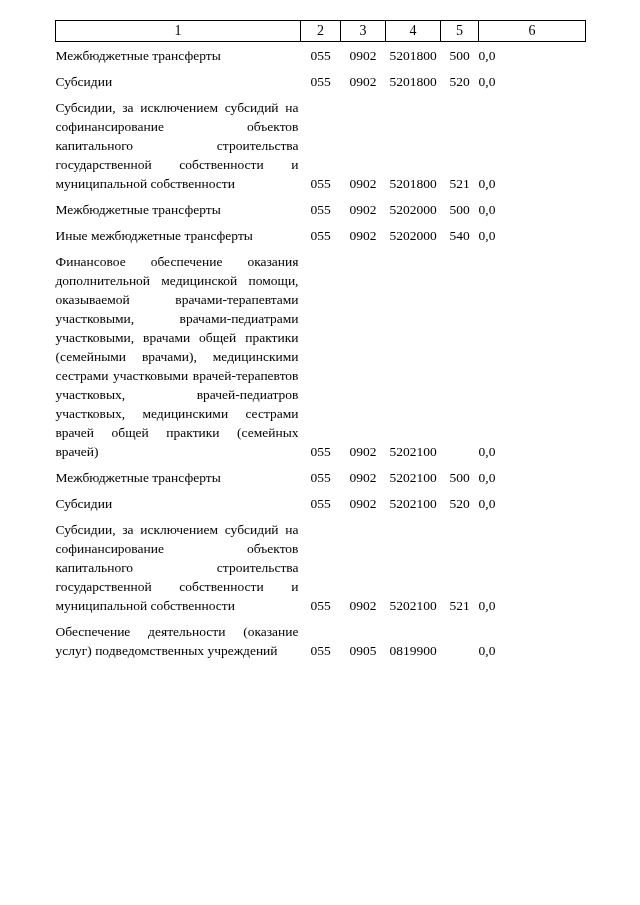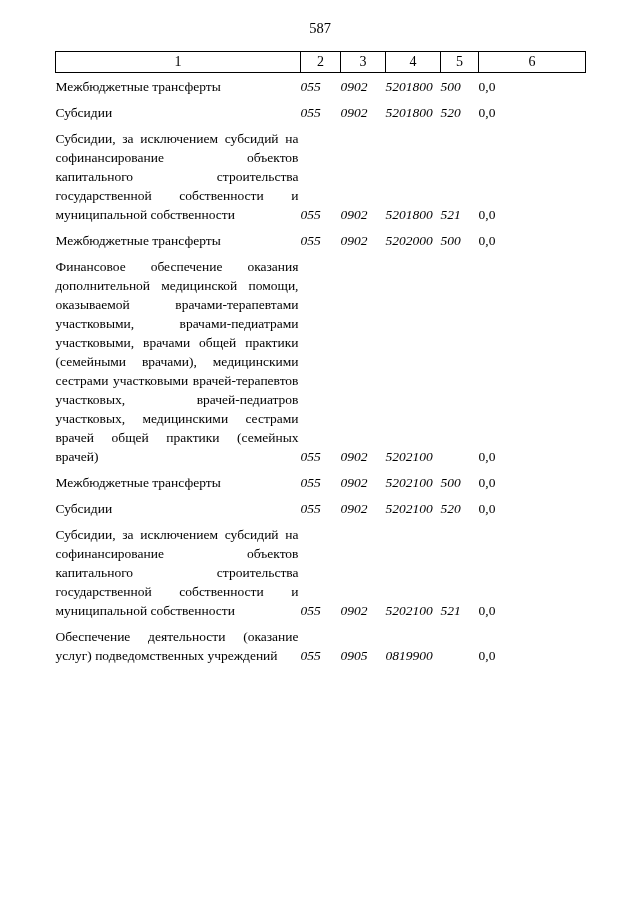--- a/index.html
+++ b/index.html
@@ -47,33 +47,32 @@
     padding: 3.5px 0;
     line-height: 19px;
     font-size: 13.5px;
   }
   td.desc {
     text-align: justify;
     text-justify: inter-word;
     padding-right: 2px;
   }
   td.num {
+    text-align: center;
     white-space: nowrap;
-    font-style: italic;
   }
   td.amount {
     padding-right: 8px;
     white-space: nowrap;
   }
 </style>
 </head>
 <body>
 
 <div class="page">
-  <div class="page-number">587</div>
 
   <table class="budget">
     <colgroup>
       <col class="c1">
         <col class="c2">
         <col class="c3">
       <col class="c4">
         <col class="c5">
         <col class="c6">
     </colgroup>
@@ -114,20 +113,28 @@
         </tr>
         <tr>
           <td class="desc">Межбюджетные трансферты</td>
           <td class="num">055</td>
           <td class="num">0902</td>
           <td class="num">5202000</td>
           <td class="num">500</td>
           <td class="amount">0,0</td>
         </tr>
         <tr>
+          <td class="desc">Иные межбюджетные трансферты</td>
+          <td class="num">055</td>
+          <td class="num">0902</td>
+          <td class="num">5202000</td>
+          <td class="num">540</td>
+          <td class="amount">0,0</td>
+        </tr>
+        <tr>
           <td class="desc">Финансовое обеспечение оказания дополнительной медицинской помощи, оказываемой врачами-терапевтами участковыми, врачами-педиатрами участковыми, врачами общей практики (семейными врачами), медицинскими сестрами участковыми врачей-терапевтов участковых, врачей-педиатров участковых, медицинскими сестрами врачей общей практики (семейных врачей)</td>
           <td class="num">055</td>
           <td class="num">0902</td>
           <td class="num">5202100</td>
           <td class="num"></td>
           <td class="amount">0,0</td>
         </tr>
         <tr>
           <td class="desc">Межбюджетные трансферты</td>
           <td class="num">055</td>

